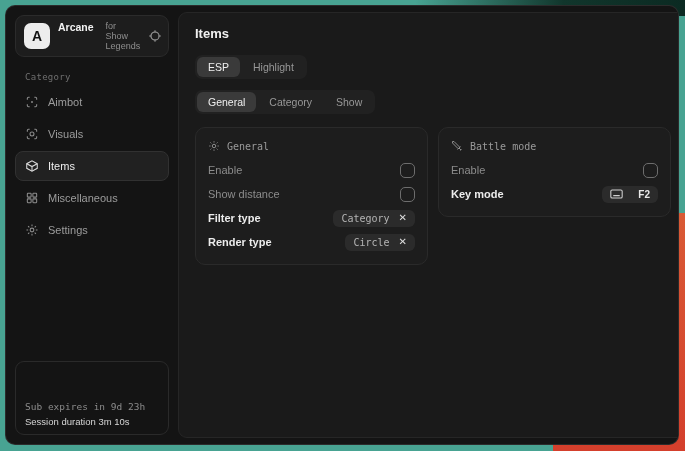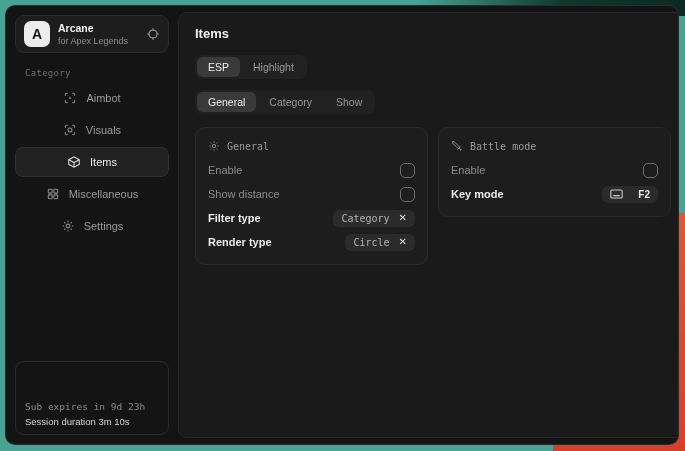--- a/index.html
+++ b/index.html
@@ -17,29 +17,29 @@
     position:absolute; left:5px; top:5px; width:674px; height:440px;
     background:#141414; border:1px solid rgba(255,255,255,0.10);
     border-radius:10px; display:flex; overflow:hidden;
   }
   
   .sidebar { width:172px; flex:none; display:flex; flex-direction:column; padding:9px; }
   .sidebar-header { background:#1d1d1d; border:1px solid #2b2b2b; border-radius:9px;
     padding:5px 8px; display:flex; align-items:center; gap:8px; }
   .logo { width:26px; height:26px; background:#ededed; border-radius:7px; color:#141414;
     display:flex; align-items:center; justify-content:center; font-weight:bold; font-size:14px; flex:none; }
-  .app-meta { display:flex; flex-direction:column; gap:2px; }
+  .app-meta { display:flex; flex-direction:row; gap:12px; }
   .app-title { font-size:10.5px; font-weight:700; color:#f2f2f2; }
   .app-sub { font-size:9px; color:#8f8f8f; }
   .header-target { margin-left:auto; color:#9a9a9a; display:flex; }
   .category-label { margin:15px 0 5px 10px; font-family:"DejaVu Sans Mono",monospace;
     font-size:9px; color:#6f6f6f; letter-spacing:0.3px; }
   .nav { display:flex; flex-direction:column; gap:2px; }
   .nav-item { display:flex; align-items:center; gap:9px; padding:7px 9px; border-radius:8px;
-    color:#9c9c9c; font-size:11px; border:1px solid transparent; cursor:pointer;justify-content:center; }
+    color:#9c9c9c; font-size:11px; border:1px solid transparent; cursor:pointer; }
   .nav-item.selected { background:#212121; border-color:#313131; color:#ededed; }
   .nav-item .ico { display:flex; color:#8d8d8d; }
   .nav-item.selected .ico { color:#dcdcdc; }
   .sidebar-footer { margin-top:auto; border:1px solid #2a2a2a; border-radius:9px; padding:7px 9px; }
   .footer-line1 { font-family:"DejaVu Sans Mono",monospace; font-size:9.5px; color:#8b8b8b;margin-top:32px; }
   .footer-line2 { font-size:9.5px; color:#d6d6d6; margin-top:4px; }
   
   .main { flex:1; margin:6px 6px 6px 0; background:#1a1a1a; border:1px solid #262626;
     border-radius:9px; padding:13px 16px; display:flex; flex-direction:column; }
   .main-title { font-size:13px; font-weight:700; color:#f0f0f0; }
@@ -77,21 +77,21 @@
 <div class="bg-orange"></div>
 
 <div class="window">
 
   <div class="sidebar">
 
     <div class="sidebar-header">
       <div class="logo">A</div>
       <div class="app-meta">
         <span class="app-title">Arcane</span>
-        <span class="app-sub">for Apex Legends</span>
+        <span class="app-sub">for Show Legends</span>
       </div>
       <span class="header-target">
         <svg width="14" height="14" viewBox="0 0 24 24" fill="none" stroke="currentColor" stroke-width="1.8">
           <circle cx="12" cy="12" r="7"></circle>
           <path d="M12 2v4M12 18v4M2 12h4M18 12h4"></path>
         </svg>
       </span>
     </div>
 
     <div class="category-label">Category</div>

